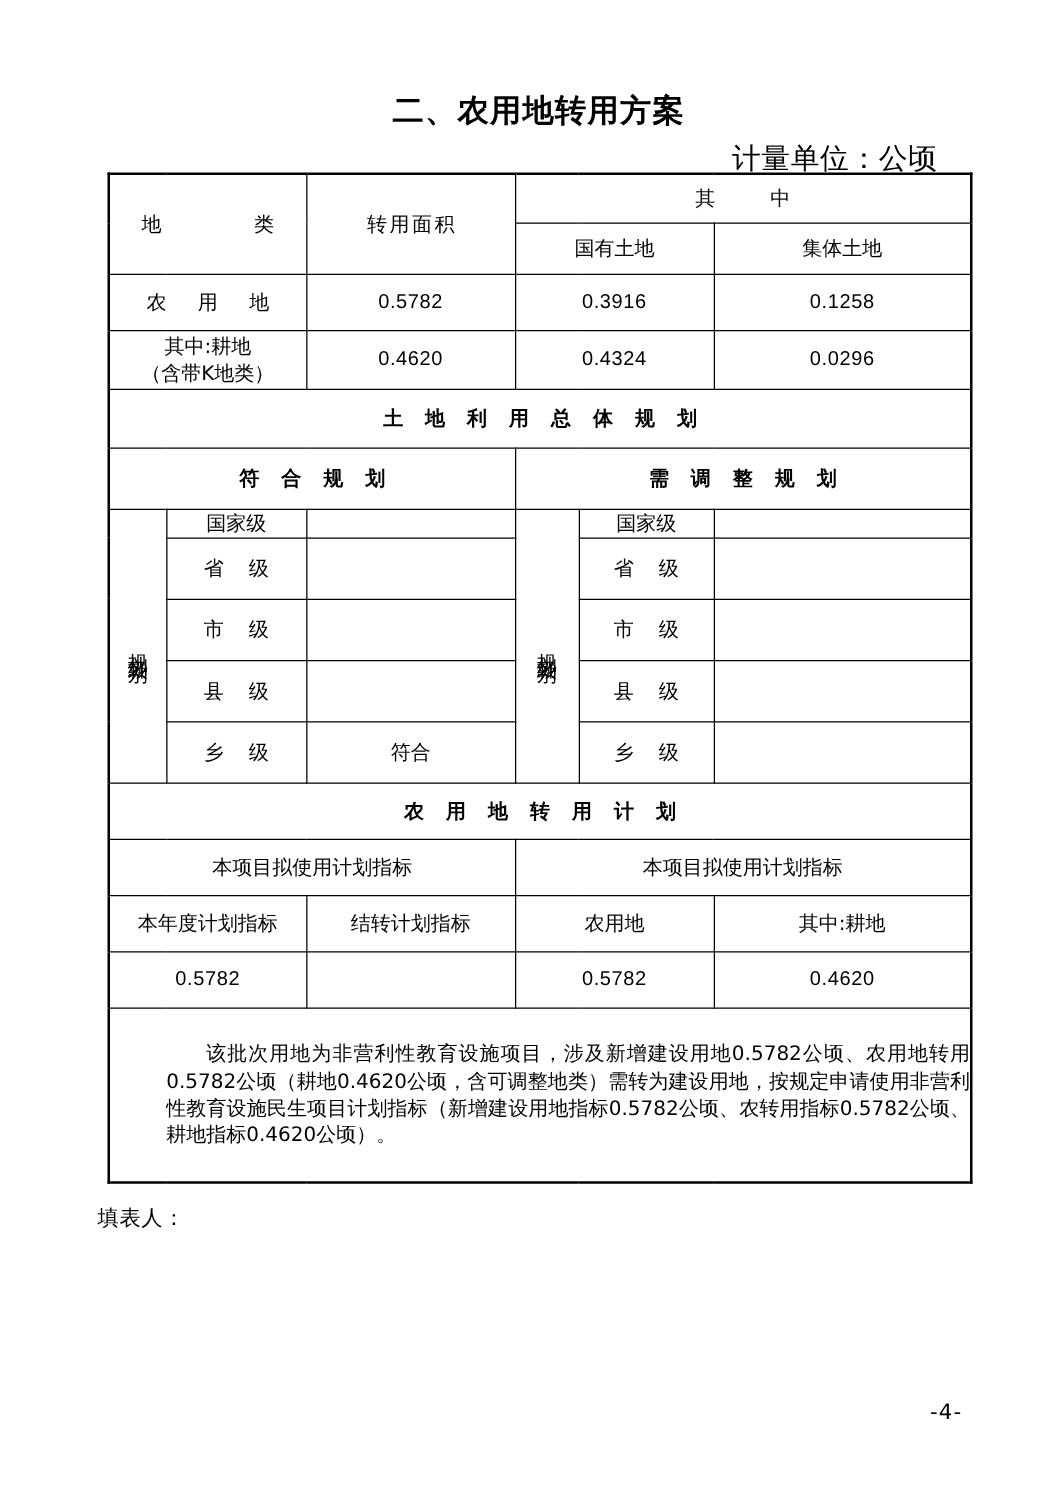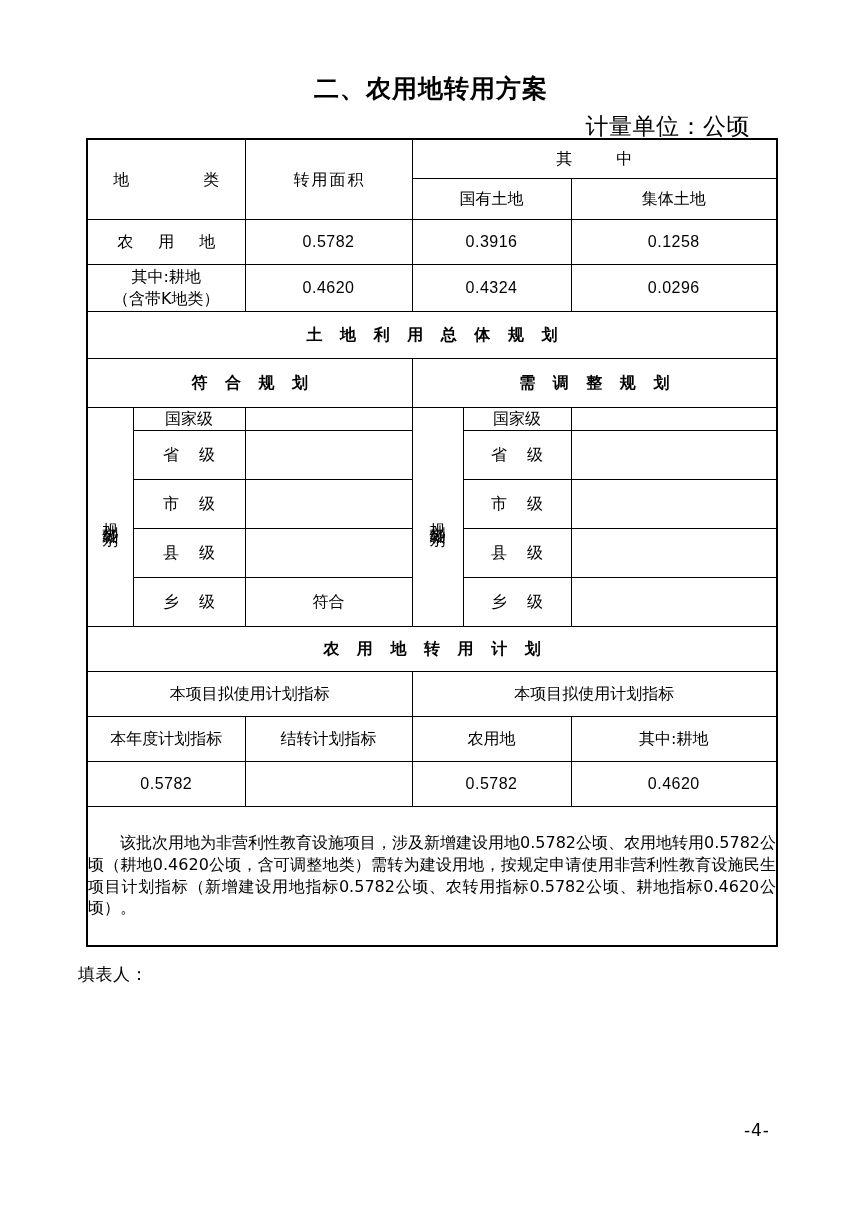--- a/index.html
+++ b/index.html
@@ -226,21 +226,21 @@
         <td class="outer-r">其中:耕地</td>
       </tr>
       <tr>
         <td class="outer-l num" colspan="2" style="height:44px;">0.5782</td>
         <td class="num"></td>
         <td class="num" colspan="2">0.5782</td>
         <td class="num outer-r">0.4620</td>
       </tr>
 
       <tr>
-        <td class="outer-l outer-r outer-b note-cell" colspan="6" style="height:138px;">
+        <td class="outer-l outer-r outer-b note-cell" colspan="6" style="height:138px;padding-left:45px;">
           <p>该批次用地为非营利性教育设施项目，涉及新增建设用地0.5782公顷、农用地转用0.5782公顷（耕地0.4620公顷，含可调整地类）需转为建设用地，按规定申请使用非营利性教育设施民生项目计划指标（新增建设用地指标0.5782公顷、农转用指标0.5782公顷、耕地指标0.4620公顷）。</p>
         </td>
       </tr>
 
     </tbody>
   </table>
 
   <div class="filler-line">填表人：</div>
 
   <div class="page-number">-4-</div>

